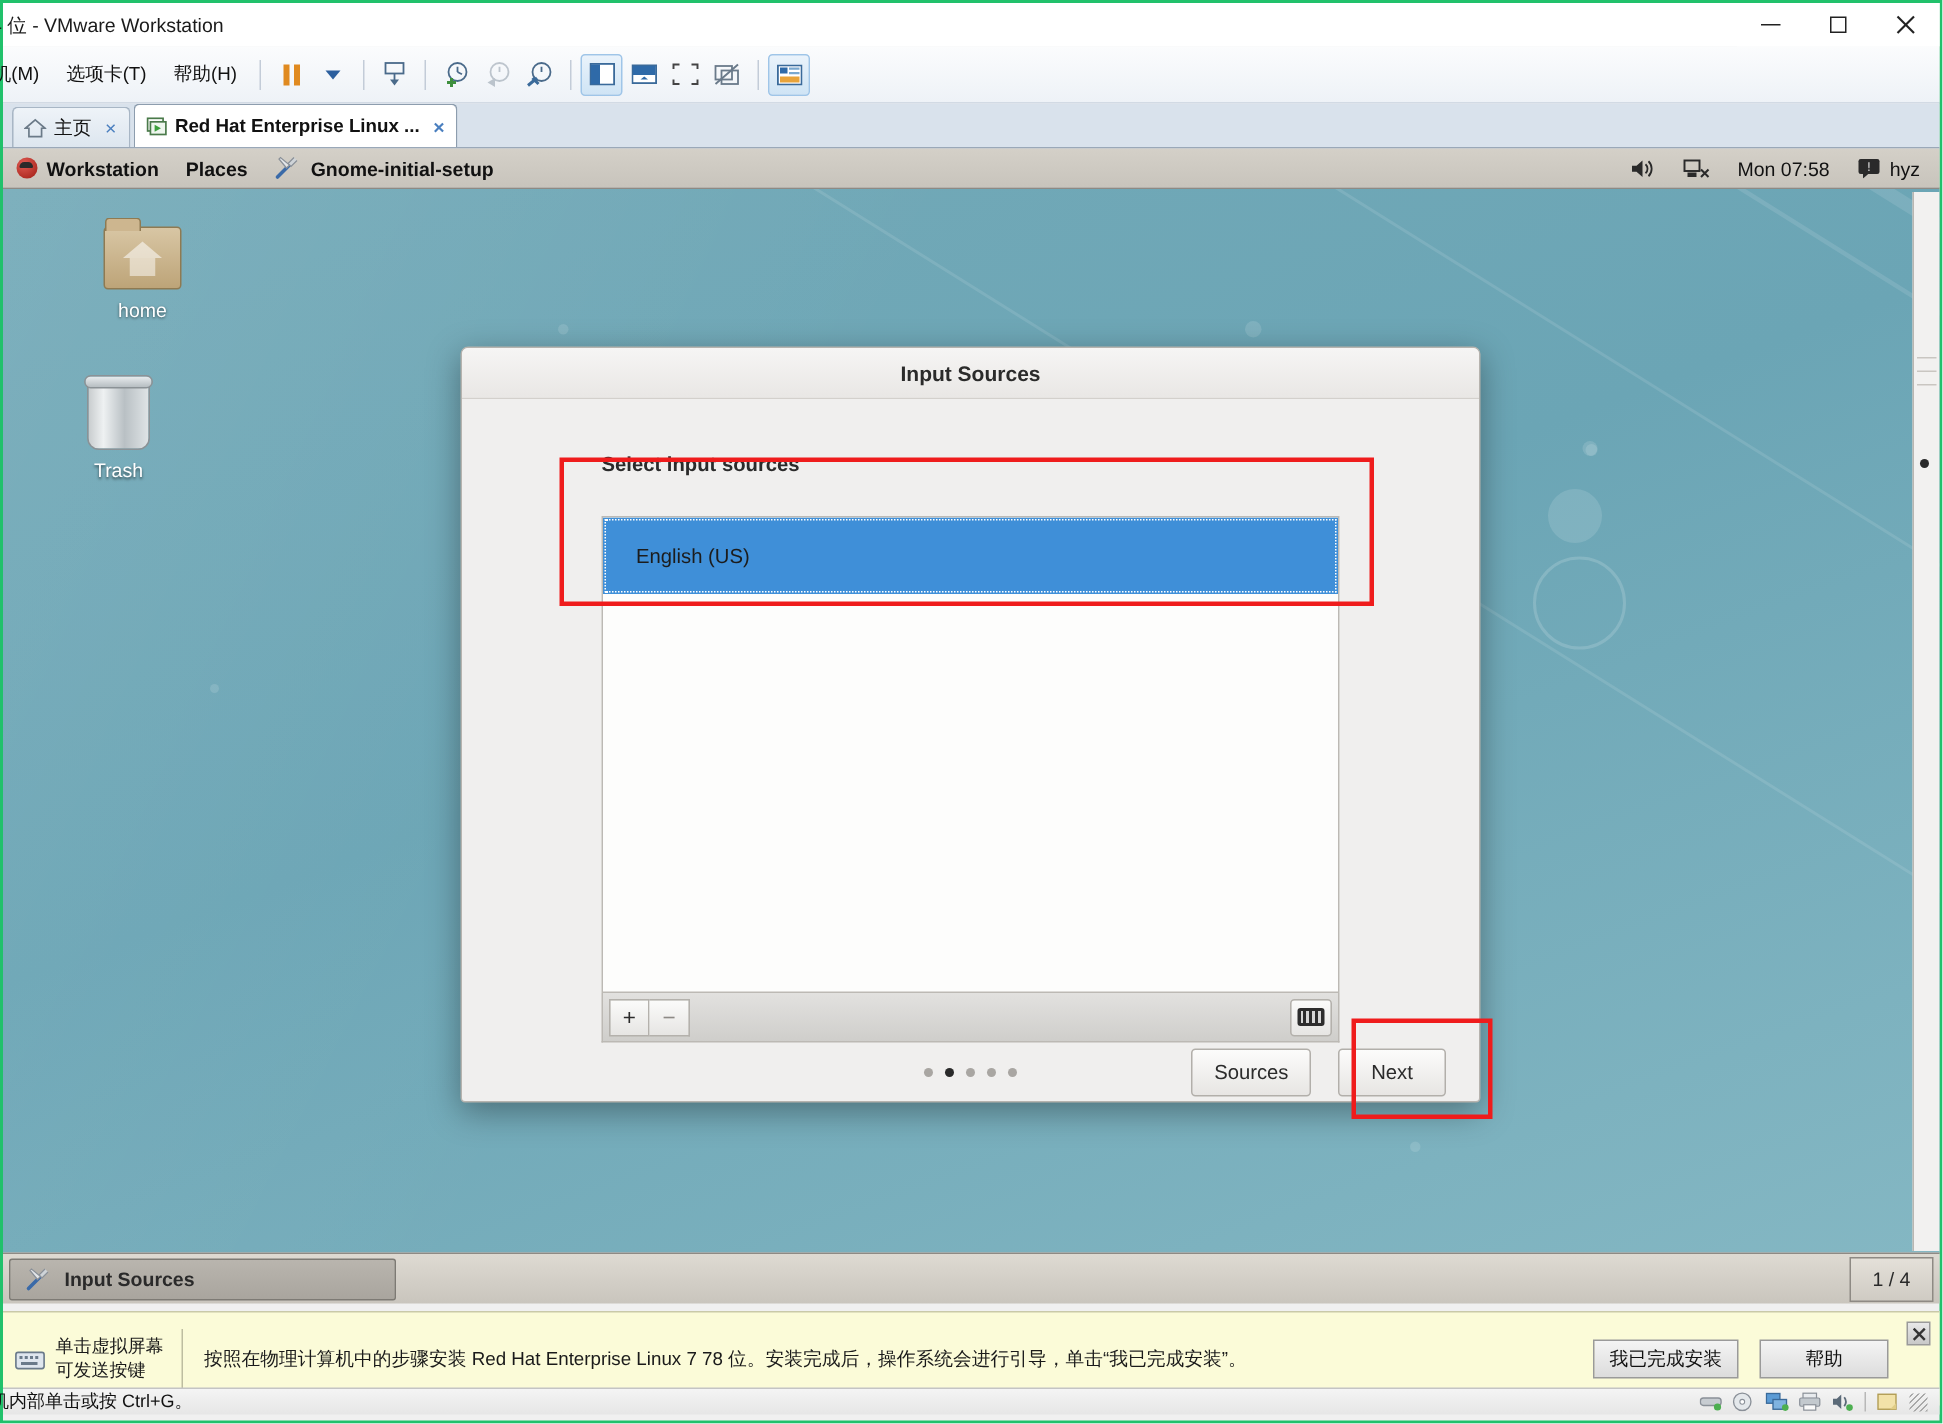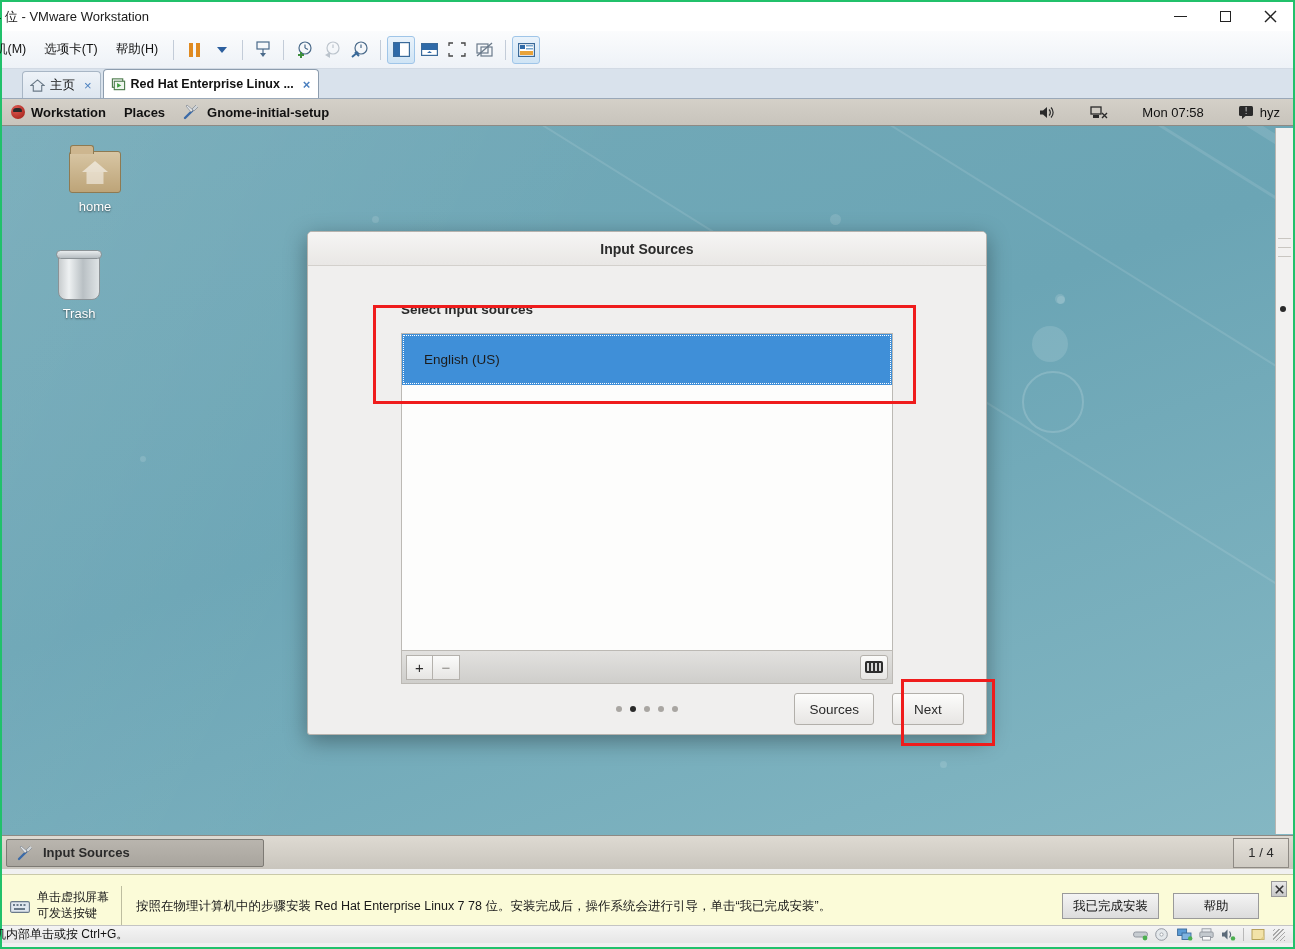--- a/index.html
+++ b/index.html
@@ -58,21 +58,21 @@
     border: 1px solid #9fc5e8; background: linear-gradient(#eaf3fb,#cfe4f5); border-radius: 3px;
   }
   .pause-icon { display: flex; gap: 3px; }
   .pause-icon i { width: 4px; height: 14px; background: #e08a20; display: block; }
   .caret { width: 0; height: 0; border-left: 5px solid transparent; border-right: 5px solid transparent; border-top: 6px solid #2c5f9e; }
 
   
   .tabstrip {
     position: absolute; left: 0; top: 67px; width: 1291px; height: 30px;
     background: #d9e2ec;
-    display: flex; align-items: flex-end; padding-left: 20px; gap: 2px;
+    display: flex; align-items: flex-end; padding-left: 6px; gap: 2px;
     border-bottom: 1px solid #9aa8b8;
   }
   .tab {
     height: 27px; display: flex; align-items: center; gap: 5px;
     padding: 0 8px 0 7px; font-size: 12.5px;
     background: linear-gradient(#eef3f8,#dde6ef);
     border: 1px solid #a8b6c5; border-bottom: none;
     border-radius: 4px 4px 0 0; color: #111;
   }
   .tab.active {
@@ -83,21 +83,21 @@
   .tab-icon { width: 15px; height: 15px; flex: none; }
 
   
   .gnome-panel {
     position: absolute; left: 0; top: 97px; width: 1291px; height: 27px;
     background: linear-gradient(#d4d0c8,#c8c4bc);
     border-bottom: 1px solid #8e8a84;
     display: flex; align-items: center; font-size: 13px; color: #111;
   }
   .gp-item { display: flex; align-items: center; gap: 6px; padding: 0 9px; height: 27px; font-weight: bold;}
-  .gp-right { margin-left: auto; display: flex; align-items: center; gap: 16px; padding-right: 4px; }
+  .gp-right { margin-left: auto; display: flex; align-items: center; gap: 0px; padding-right: 4px; }
   .gp-right .gp-item { font-weight: normal; }
   .redhat-dot {
     width: 14px; height: 14px; border-radius: 50%;
     background: radial-gradient(circle at 35% 30%, #e05a52, #9e1c13);
     position: relative;
   }
   .redhat-dot::after {
     content: ""; position: absolute; left: 2px; top: 3px; width: 9px; height: 4px;
     background: #2a2a2a; border-radius: 4px 4px 1px 1px;
   }
@@ -158,21 +158,21 @@
     box-shadow: 0 6px 22px rgba(0,0,0,0.35);
     display: flex; flex-direction: column;
   }
   .dlg-title {
     height: 34px; line-height: 34px; text-align: center;
     font-size: 14px; font-weight: bold; color: #2b2b2b;
     background: linear-gradient(#f6f5f4,#e9e7e5);
     border-bottom: 1px solid #d3d0cc; border-radius: 4px 4px 0 0;
   }
   .dlg-body { flex: 1; padding: 36px 93px 0 93px; position: relative; }
-  .section-label { font-size: 13.5px; font-weight: bold; color: #2b2b2b; margin-bottom: 16px; }
+  .section-label { font-size: 13.5px; font-weight: bold; color: #2b2b2b; margin-bottom: 27px; }
   .src-list {
     background: #fdfdfc; border: 1px solid #bcb9b4;
     height: 318px; overflow: hidden;
   }
   .src-row {
     height: 51px; display: flex; align-items: center; padding-left: 22px;
     font-size: 13.5px; color: #2b2b2b;
   }
   .src-row.selected {
     background: #3f8fd8; color: #1c1c1c;

